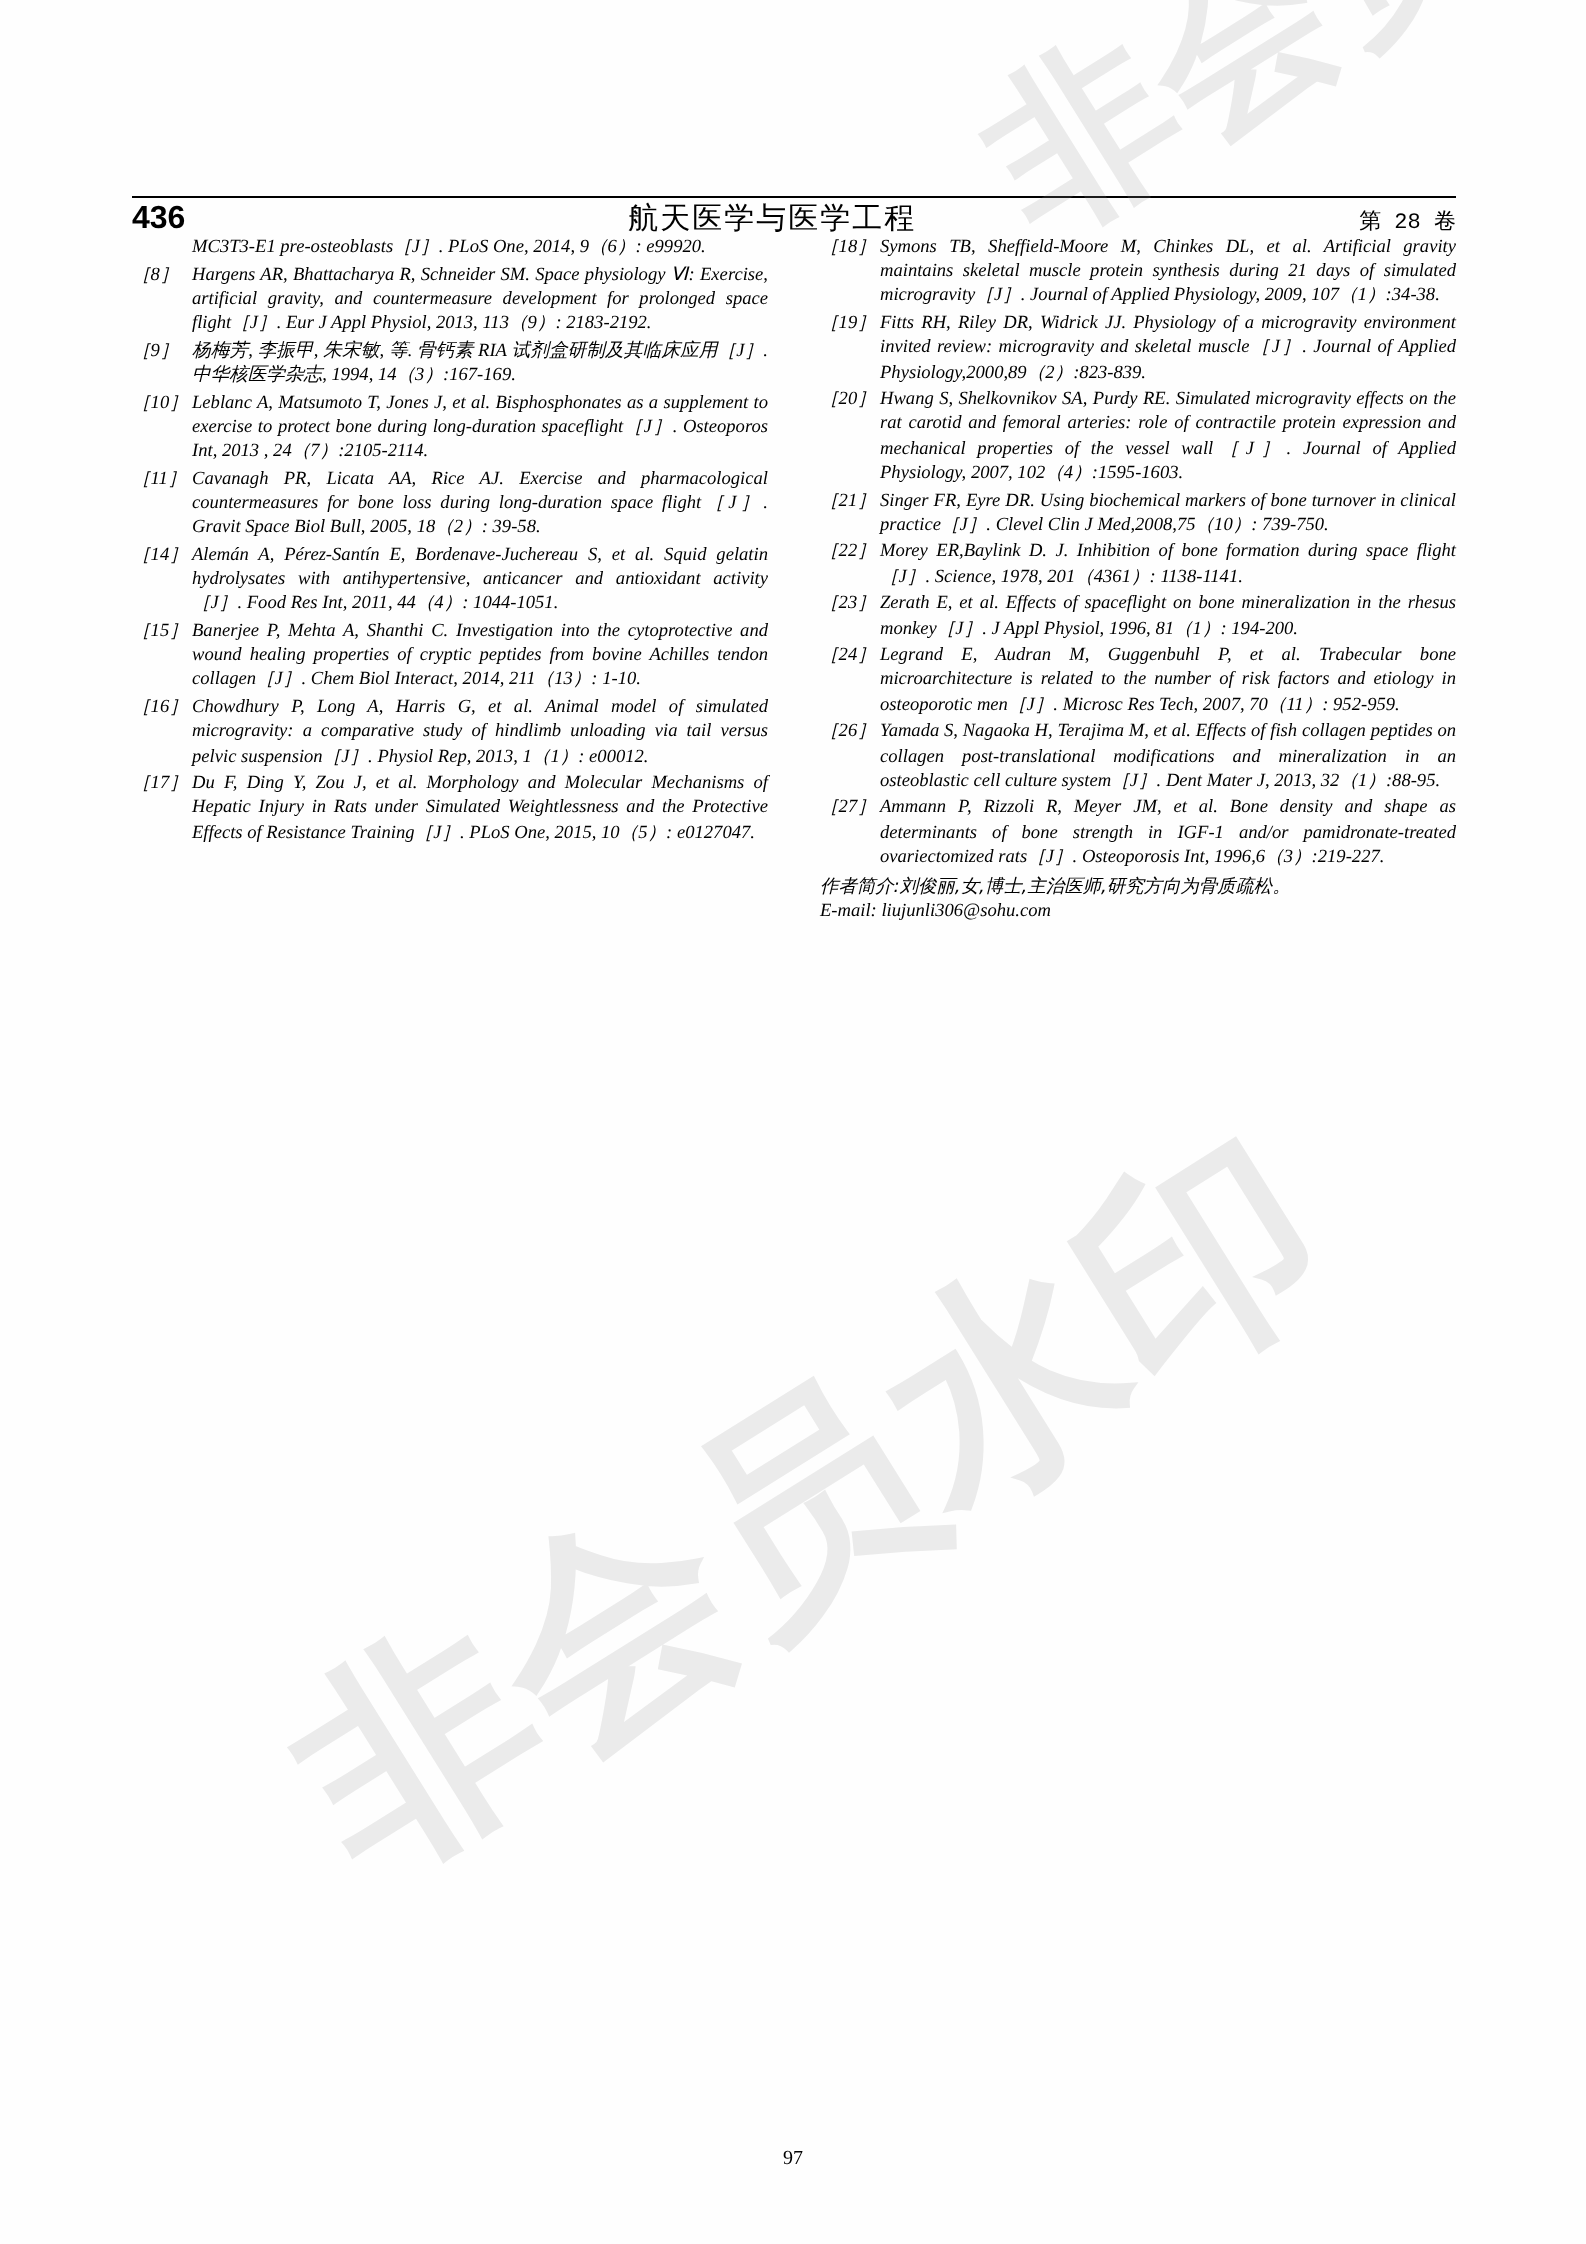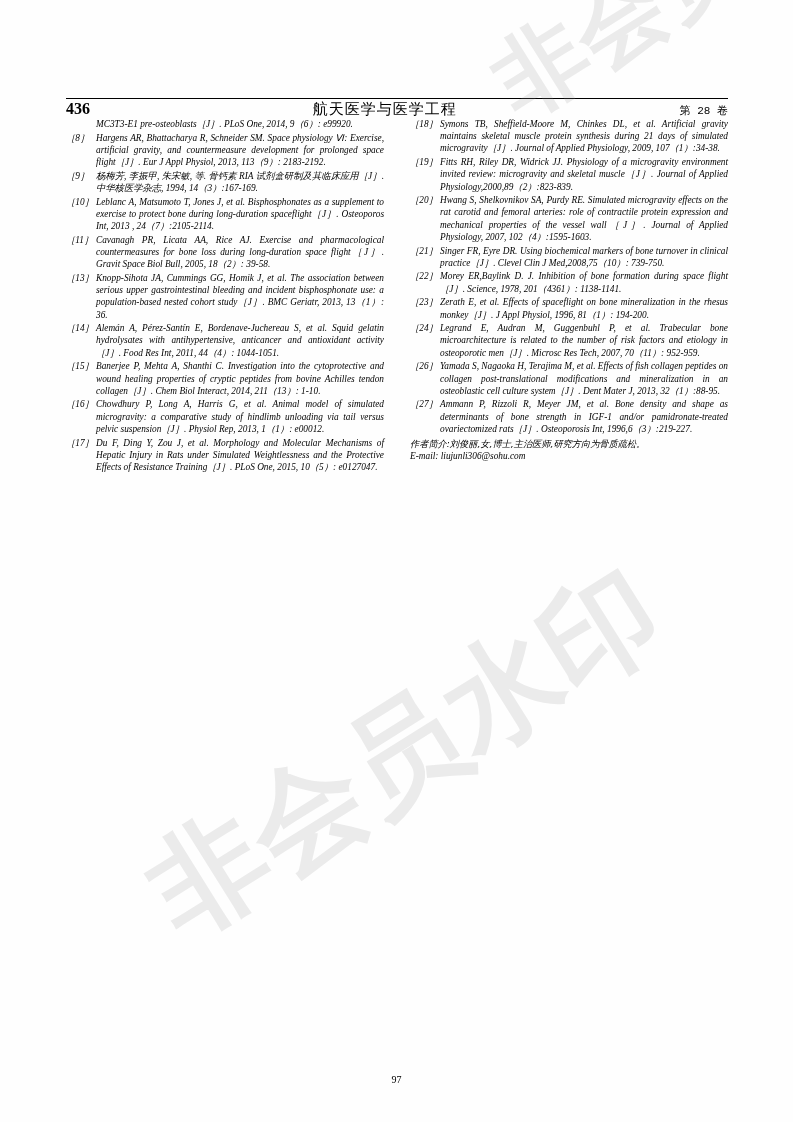--- a/index.html
+++ b/index.html
@@ -48,21 +48,21 @@
     position: absolute;
     left: 66px;
     top: 74px;
     width: 662px;
     display: flex;
     align-items: baseline;
     justify-content: space-between;
     font-size: 13.5px;
   }
   .header .folio {
-    font-family: Liberation Serif, serif;
+    font-family: Liberation Sans, sans-serif;
     font-weight: bold;
     font-size: 16px;
   }
   .header .journal {
     font-family: Liberation Serif, serif;
     font-size: 15px;
     letter-spacing: 1px;
   }
   .header .volume {
     font-family: Liberation Mono, monospace;
@@ -167,24 +167,20 @@
         </div>
         <div class="ref">
           <div class="num">［10］</div>
           <div class="body">Leblanc A, Matsumoto T, Jones J, et al. Bisphosphonates as a supplement to exercise to protect bone during long-duration spaceflight［J］. Osteoporos Int, 2013 , 24（7）:2105-2114.</div>
         </div>
         <div class="ref">
           <div class="num">［11］</div>
           <div class="body">Cavanagh PR, Licata AA, Rice AJ. Exercise and pharmacological countermeasures for bone loss during long-duration space flight［J］. Gravit Space Biol Bull, 2005, 18（2）: 39-58.</div>
         </div>
         <div class="ref">
-          <div class="num">［13］</div>
-          <div class="body">Knopp-Sihota JA, Cummings GG, Homik J, et al. The association between serious upper gastrointestinal bleeding and incident bisphosphonate use: a population-based nested cohort study［J］. BMC Geriatr, 2013, 13（1）: 36.</div>
-        </div>
-        <div class="ref">
           <div class="num">［14］</div>
           <div class="body">Alemán A, Pérez-Santín E, Bordenave-Juchereau S, et al. Squid gelatin hydrolysates with antihypertensive, anticancer and antioxidant activity［J］. Food Res Int, 2011, 44（4）: 1044-1051.</div>
         </div>
         <div class="ref">
           <div class="num">［15］</div>
           <div class="body">Banerjee P, Mehta A, Shanthi C. Investigation into the cytoprotective and wound healing properties of cryptic peptides from bovine Achilles tendon collagen［J］. Chem Biol Interact, 2014, 211（13）: 1-10.</div>
         </div>
         <div class="ref">
           <div class="num">［16］</div>
           <div class="body">Chowdhury P, Long A, Harris G, et al. Animal model of simulated microgravity: a comparative study of hindlimb unloading via tail versus pelvic suspension［J］. Physiol Rep, 2013, 1（1）: e00012.</div>

